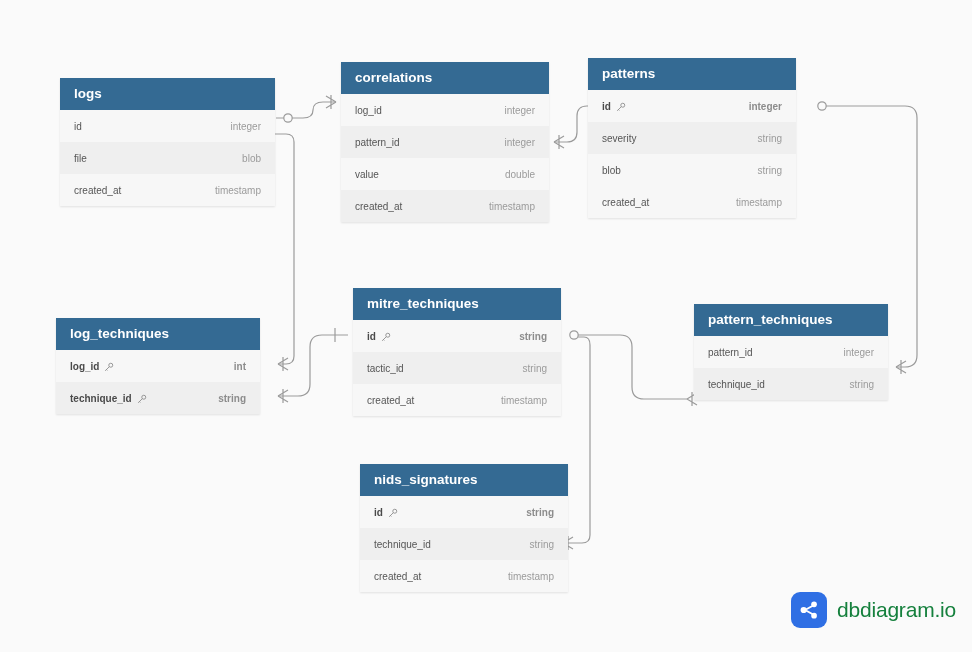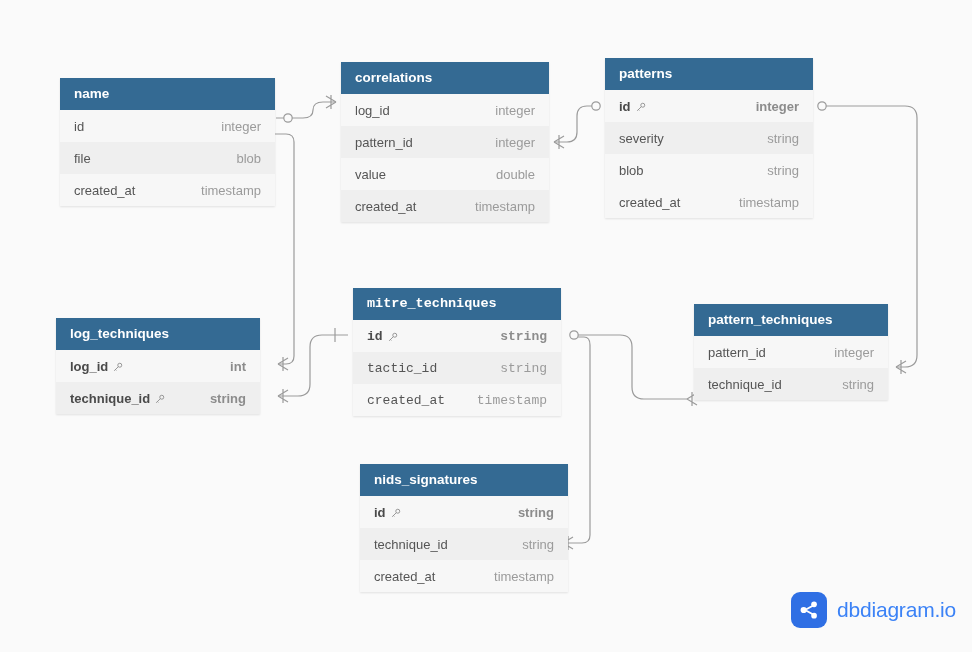--- a/index.html
+++ b/index.html
@@ -43,21 +43,21 @@
     white-space: nowrap;
     overflow: hidden;
   }
   .field-row {
     display: flex;
     align-items: center;
     justify-content: space-between;
     height: 32px;
     padding: 0 14px;
     box-sizing: border-box;
-    font-size: 13px;
+    font-size: 10px;
     background: #f7f7f7;
   }
   .field-row.alt {
     background: #efefef;
   }
   .field-name {
     color: #555555;
     white-space: nowrap;
     display: flex;
     align-items: center;
@@ -98,21 +98,21 @@
     width: 36px;
     height: 36px;
     border-radius: 9px;
     background: #2f6fe4;
     display: flex;
     align-items: center;
     justify-content: center;
   }
   #brand-text {
     font-size: 21px;
-    color: #3b82f6;
+    color: #15803d;
     letter-spacing: -0.2px;
     white-space: nowrap;
     text-align: right;
   }
 </style>
 </head>
 <body>
 
 <div id="canvas">
 
@@ -158,21 +158,21 @@
       <g>
         <path d="M578,337 L584,337 Q590,337 590,345 L590,535 Q590,543 582,543 L563,543"></path>
         <path d="M563,543 L573,537 M563,543 L573,549 M568,536 L568,550" stroke-width="1.2"></path>
       </g>
 
     </g>
   </svg>
 
   <div id="tables-layer">
       <div class="table-node" style="left: 60px; top: 78px; width: 215px;">
-        <div class="table-header">name</div>
+        <div class="table-header">logs</div>
         <div class="field-row">
           <span class="field-name">
             <span>id</span>
           </span>
           <span class="field-type">integer</span>
         </div>
         <div class="field-row alt">
           <span class="field-name">
             <span>file</span>
           </span>
@@ -205,21 +205,21 @@
           </span>
           <span class="field-type">double</span>
         </div>
         <div class="field-row alt">
           <span class="field-name">
             <span>created_at</span>
           </span>
           <span class="field-type">timestamp</span>
         </div>
       </div>
-      <div class="table-node" style="left: 605px; top: 58px; width: 208px;">
+      <div class="table-node" style="left: 588px; top: 58px; width: 208px;">
         <div class="table-header">patterns</div>
         <div class="field-row pk">
           <span class="field-name">
             <span>id</span>
             <span class="key-icon">
               <svg viewBox="0 0 16 16" width="11" height="11" fill="none" stroke="#8c8c8c" stroke-width="1.3">
                 <circle cx="11.3" cy="4.7" r="2.9"></circle>
                 <path d="M9.3 6.7 L3.2 12.8"></path>
                 <path d="M5.0 11.0 L6.3 12.3"></path>
               </svg>
@@ -268,21 +268,21 @@
               <svg viewBox="0 0 16 16" width="11" height="11" fill="none" stroke="#8c8c8c" stroke-width="1.3">
                 <circle cx="11.3" cy="4.7" r="2.9"></circle>
                 <path d="M9.3 6.7 L3.2 12.8"></path>
                 <path d="M5.0 11.0 L6.3 12.3"></path>
               </svg>
             </span>
           </span>
           <span class="field-type">string</span>
         </div>
       </div>
-      <div class="table-node" style="left: 353px; top: 288px; width: 208px; font-family: Liberation Mono, monospace;">
+      <div class="table-node" style="left: 353px; top: 288px; width: 208px;">
         <div class="table-header">mitre_techniques</div>
         <div class="field-row pk">
           <span class="field-name">
             <span>id</span>
             <span class="key-icon">
               <svg viewBox="0 0 16 16" width="11" height="11" fill="none" stroke="#8c8c8c" stroke-width="1.3">
                 <circle cx="11.3" cy="4.7" r="2.9"></circle>
                 <path d="M9.3 6.7 L3.2 12.8"></path>
                 <path d="M5.0 11.0 L6.3 12.3"></path>
               </svg>

